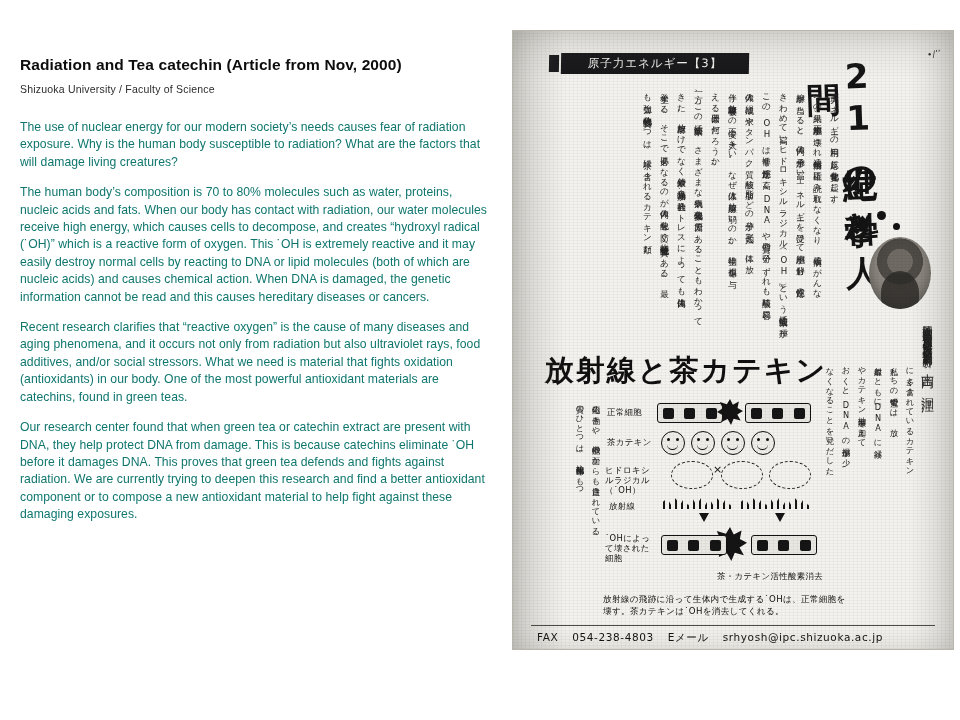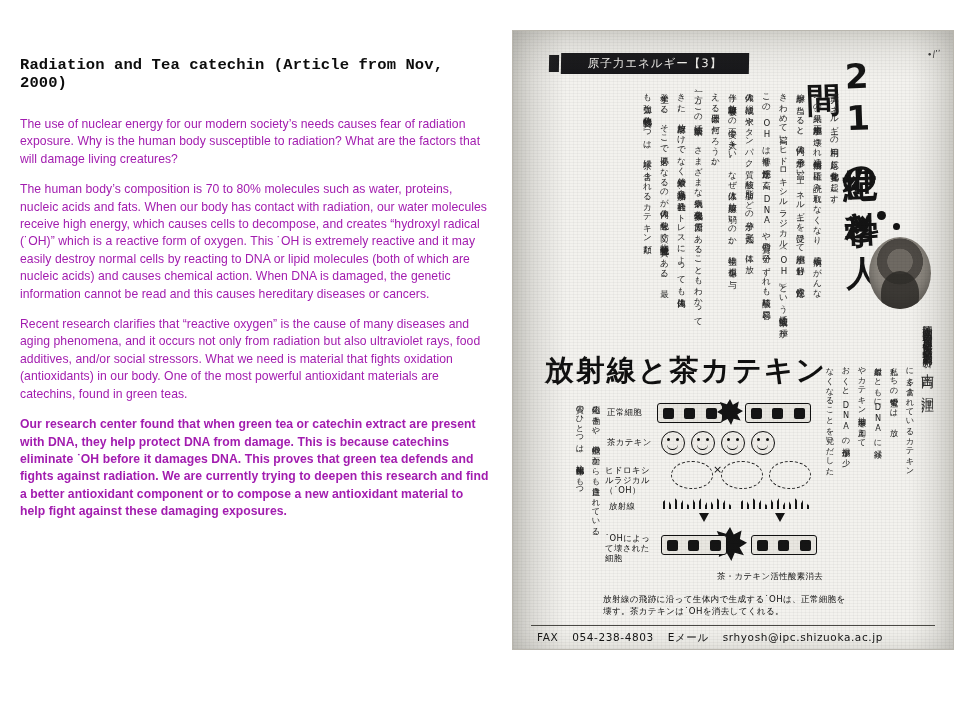--- a/index.html
+++ b/index.html
@@ -26,44 +26,42 @@
     left: 20px;
     top: 56px;
     width: 470px;
   }
   .article-title {
     font-size: 15.5px;
     font-weight: bold;
     letter-spacing: 0.1px;
     margin: 0 0 9px 0;
     color: #0d0d0d;
-    font-family: Liberation Mono, monospace;
   }
   .byline {
     font-size: 10.5px;
     color: #2b2b2b;
     margin: 0 0 1px 0;
     letter-spacing: 0.2px;
   }
   .byline.second {
     margin-bottom: 0;
   }
   .body-copy {
     margin-top: 24px;
   }
   .body-copy p {
     font-size: 12.2px;
     line-height: 17.4px;
     margin: 0 0 13px 0;
-    color: #a21caf;
+    color: #0f766e;
     letter-spacing: 0.05px;
   }
   .body-copy p:last-child {
     margin-bottom: 12px;
-    font-weight: bold;
   }
 
   
   .clipping {
     position: absolute;
     left: 512px;
     top: 30px;
     width: 440px;
     height: 618px;
     background: #f3f2ee;
@@ -389,20 +387,21 @@
   }
   .footer span { margin-right: 10px; }
 </style>
 </head>
 <body>
 
 <div class="page">
 
   <div class="article">
     <h1 class="article-title">Radiation and Tea catechin (Article from Nov, 2000)</h1>
+    <div class="byline second">Shizuoka University / Faculty of Science</div>
 
     <div class="body-copy">
       <p>The use of nuclear energy for our modern society’s needs causes fear of radiation exposure. Why is the human body susceptible to radiation? What are the factors that will damage living creatures?</p>
       <p>The human body’s composition is 70 to 80% molecules such as water, proteins, nucleic acids and fats. When our body has contact with radiation,  our water molecules receive high energy, which causes cells to decompose, and creates “hydroxyl radical (˙OH)” which is a reactive form of oxygen. This ˙OH is extremely reactive and it may easily destroy normal cells by reacting to DNA or lipid molecules (both of which are nucleic acids) and causes chemical action. When DNA is damaged, the genetic information cannot be read and this causes hereditary diseases or cancers.</p>
       <p>Recent research clarifies that “reactive oxygen” is the cause of many diseases and aging phenomena,  and it occurs not only from radiation but also ultraviolet rays, food additives, and/or social stressors. What we need is material that fights oxidation (antioxidants) in our body.  One of the most powerful antioxidant materials are catechins, found in green teas.</p>
       <p>Our research center found that when green tea or catechin extract are present with DNA, they help protect DNA from damage. This is because catechins eliminate ˙OH before it damages DNA. This proves that green tea defends and fights against radiation. We are currently trying to deepen this research and find a better antioxidant component or to compose a new antioxidant material to help fight against these damaging exposures.</p>
     </div>
   </div>
 
   <div class="clipping">

